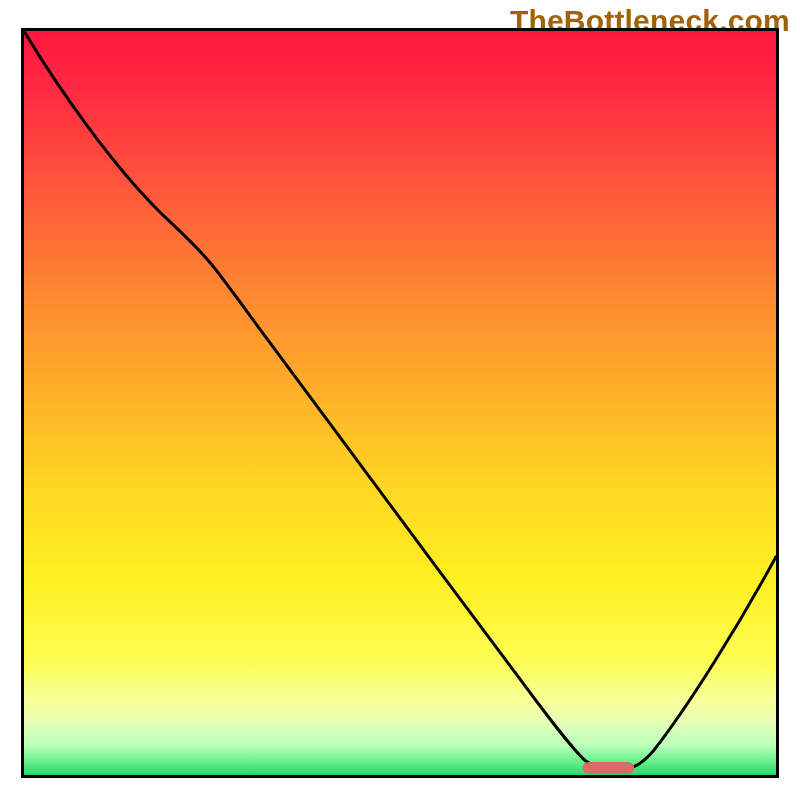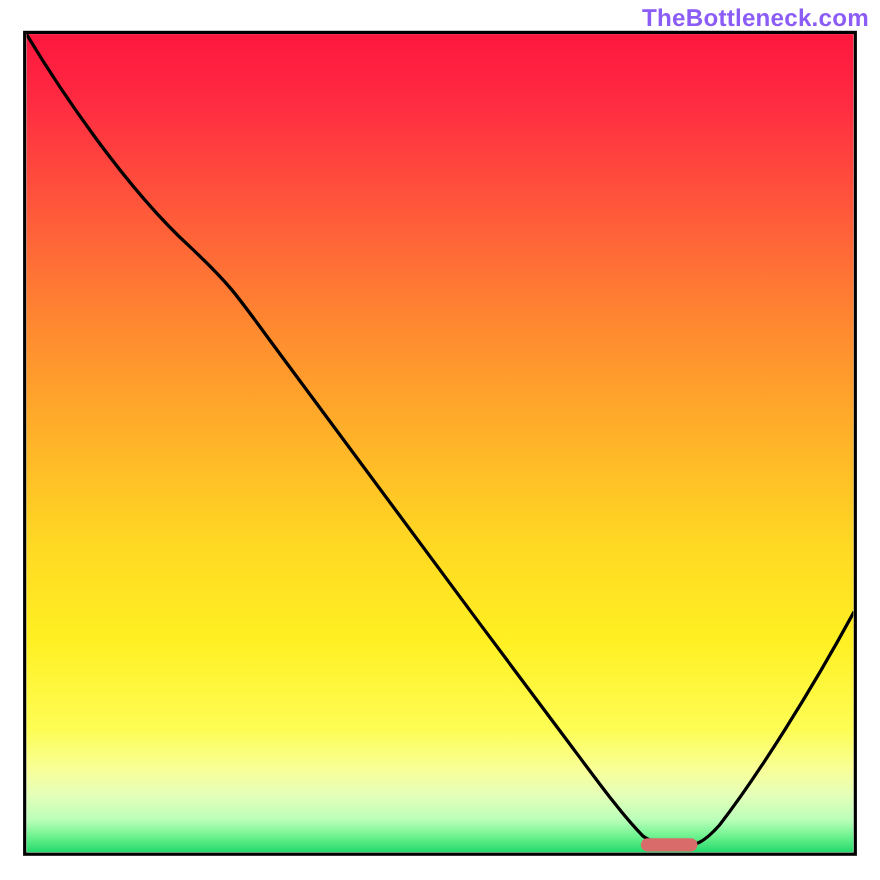--- a/index.html
+++ b/index.html
@@ -13,23 +13,23 @@
   }
   .frame {
     position: relative;
     width: 800px;
     height: 800px;
   }
   .watermark {
     position: absolute;
     top: 4px;
     right: 10px;
-    font-size: 22px;
+    font-size: 30px;
     font-weight: 600;
-    color: #8b5cf6;
+    color: #a16207;
     letter-spacing: 0.2px;
   }
   .plot-area {
     position: absolute;
     left: 21px;
     top: 28px;
     width: 758px;
     height: 750px;
     box-sizing: border-box;
     border: 3px solid #000;

